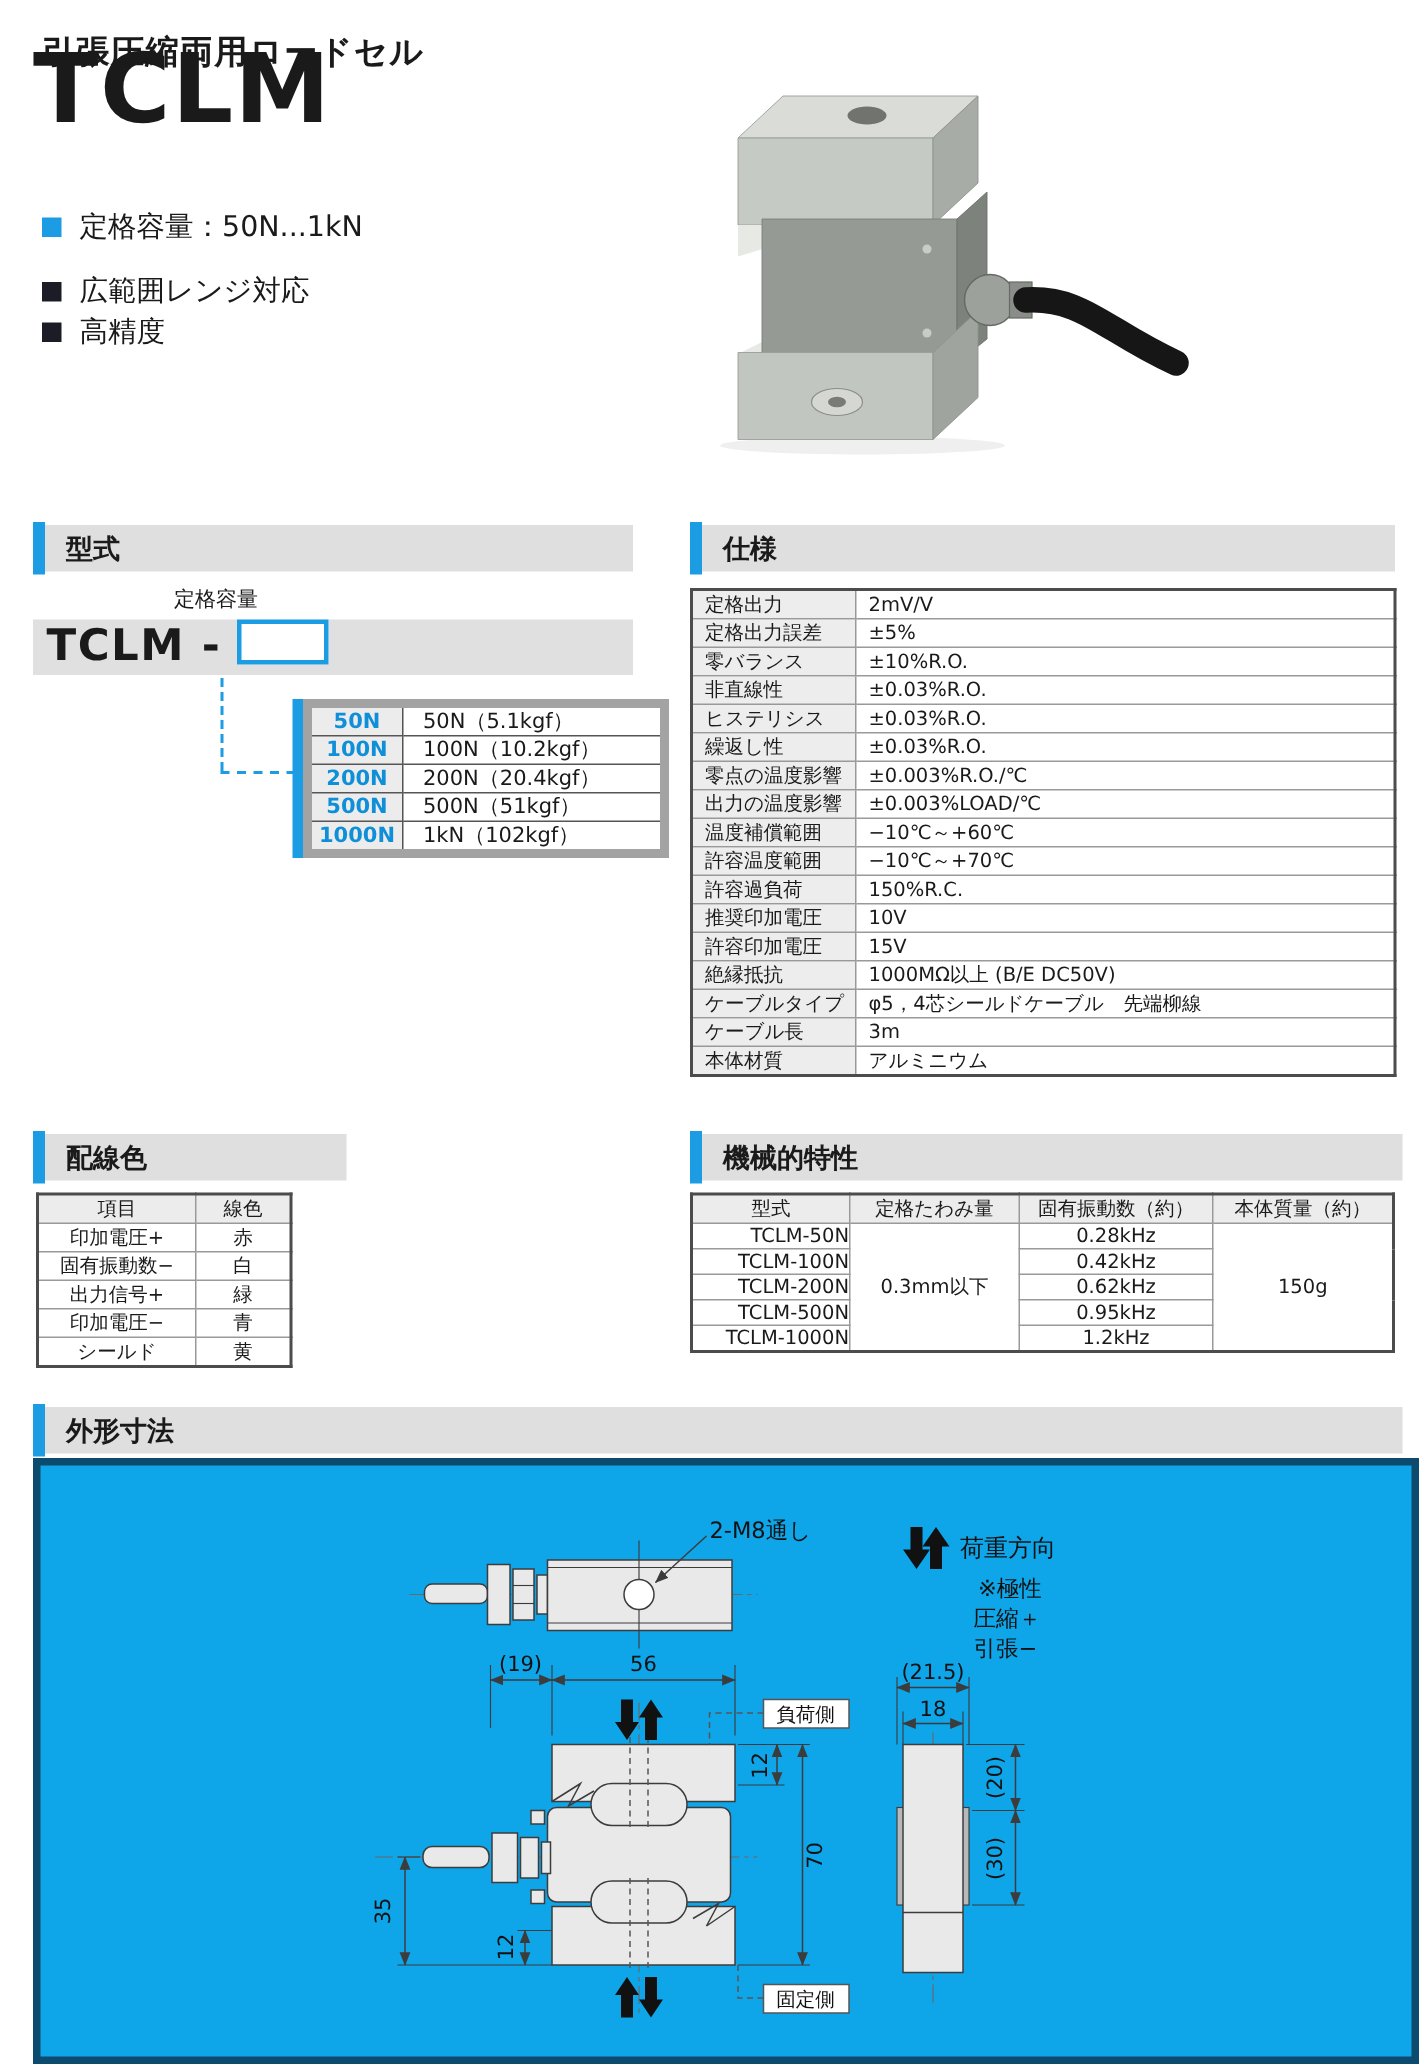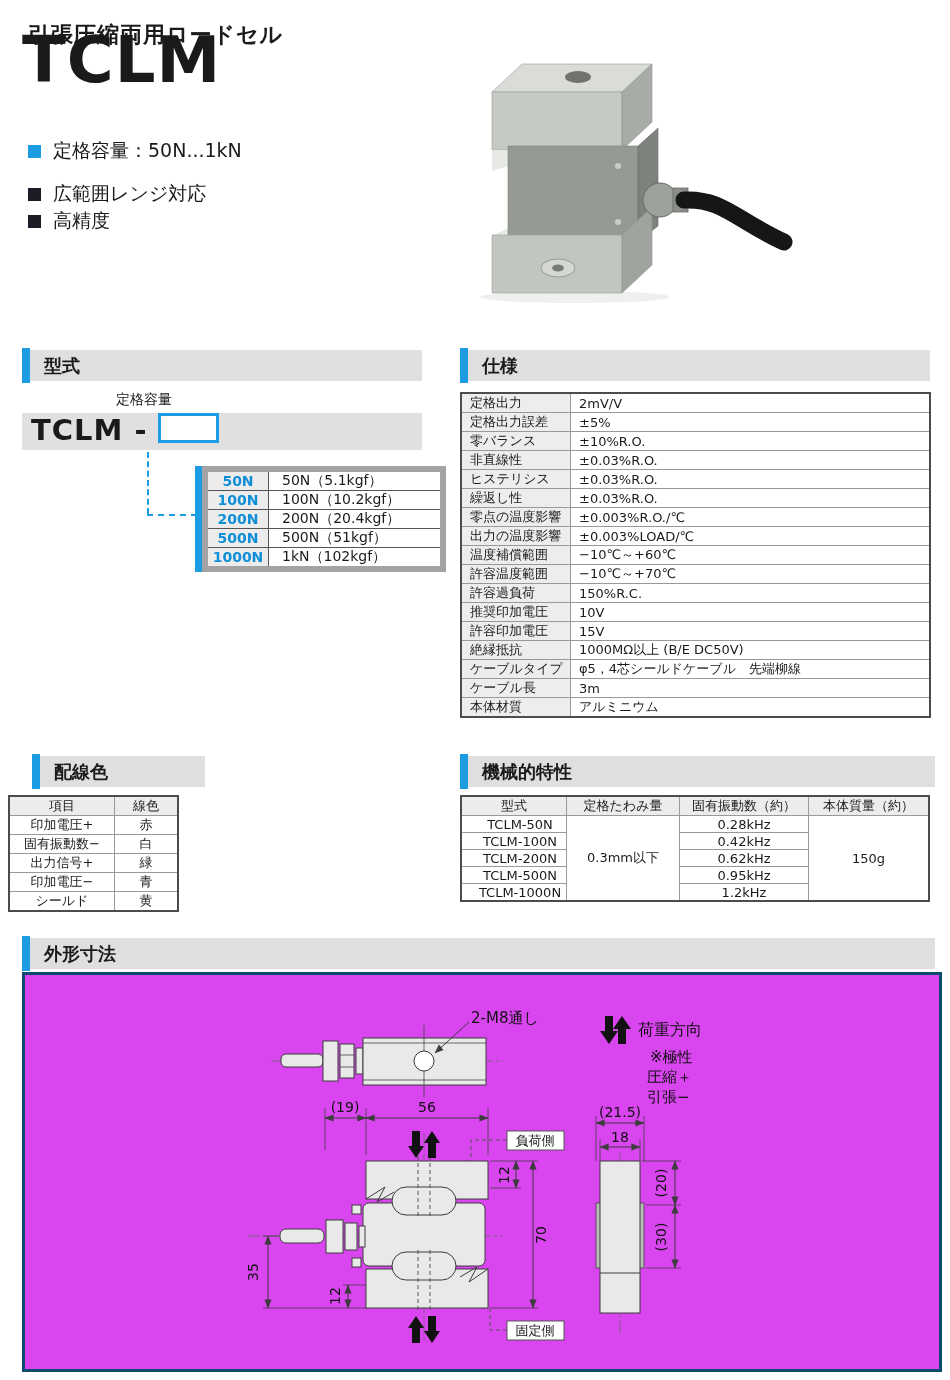--- a/index.html
+++ b/index.html
@@ -14,21 +14,21 @@
   .sq{width:13px;height:13px;display:inline-block;flex:0 0 13px}
   .sq.blue{background:#1b9ce3}.sq.dark{background:#1c1c26}
   .photo{position:absolute;left:430px;top:30px;width:370px;height:275px}
 
   
   .sec-h{position:absolute;height:31px;background:#dfdfdf;display:flex;align-items:center;
          padding-left:22px;box-sizing:border-box;font-size:18px;font-weight:bold}
   .sec-h::before{content:"";position:absolute;left:0;top:-2px;bottom:-2px;width:8px;background:#1b9ce3}
   #h-model{left:22px;top:350px;width:400px}
   #h-spec{left:460px;top:350px;width:470px}
-  #h-wiring{left:32px;top:756px;width:173px}
+  #h-wiring{left:22px;top:756px;width:209px}
   #h-mech{left:460px;top:756px;width:475px}
   #h-dims{left:22px;top:938px;width:913px}
 
   
   .cap-label{position:absolute;left:116px;top:391px;font-size:14px}
   .model-band{position:absolute;left:22px;top:413px;width:400px;height:37px;background:#e0e0e0;
               display:flex;align-items:flex-start;box-sizing:border-box}
   .model-prefix{font-size:29px;font-weight:800;margin-left:9px;letter-spacing:1px}
   .model-box{width:55px;height:24px;background:#fff;border:3px solid #1b9ce3;margin-left:10px}
   .conn-v{position:absolute;left:147px;top:452px;height:62px;border-left:2px dashed #1b9ce3}
@@ -40,36 +40,36 @@
   .cap td.code{width:60px;background:#ececec;color:#0f8fd8;font-weight:bold;text-align:center}
   .cap td.val{width:158px;padding-left:13px;background:#fff}
 
   
   .spec-wrap{position:absolute;left:460px;top:392px}
   table.spec{border-collapse:collapse;font-size:13px;border:2px solid #4c4c4c;width:471px;table-layout:fixed}
   .spec td{border:1px solid #999;height:16px;padding:0 8px;overflow:hidden;white-space:nowrap}
   .spec td.lbl{width:92px;background:#ededed}
 
   
-  .wiring-wrap{position:absolute;left:8px;top:795px}
+  .wiring-wrap{position:absolute;left:24px;top:795px}
   table.wt{border-collapse:collapse;font-size:13px;border:2px solid #4c4c4c;text-align:center}
   .wt th,.wt td{border:1px solid #999;height:16px;padding:0;font-weight:normal}
   .wt .c1{width:104px}.wt .c2{width:62px}
   .wt th{background:#ececec}
 
   
   .mech-wrap{position:absolute;left:460px;top:795px}
   table.mt{border-collapse:collapse;font-size:13px;border:2px solid #4c4c4c;text-align:center;table-layout:fixed}
   .mt th,.mt td{border:1px solid #999;height:16px;padding:0;font-weight:normal}
   .mt th{background:#ececec}
   .mt .w1{width:104px}.mt .w2{width:112px}.mt .w3{width:128px}.mt .w4{width:119px}
-  .mt td.mdl{text-align:center;padding-left:12px}
-
-  
-  .draw-box{position:absolute;left:22px;top:972px;width:914px;height:394px;border:3px solid #0c4a6e;background:#d946ef}
+  .mt td.mdl{text-align:right;padding-left:12px}
+
+  
+  .draw-box{position:absolute;left:22px;top:972px;width:914px;height:394px;border:5px solid #0c4a6e;background:#0ea5e9}
   .draw-box svg{display:block}
   .dsvg .fg{fill:#e9e9e9;stroke:#3c3c3c;stroke-width:1}
   .dsvg .tab{fill:#b8b8b8;stroke:#3c3c3c;stroke-width:0.75}
   .dsvg .s1{stroke:#3c3c3c;stroke-width:1;fill:none}
   .dsvg .hair{stroke:#3c3c3c;stroke-width:0.75;fill:none}
   .dsvg .cl{stroke:#6a6a6a;stroke-width:0.8;stroke-dasharray:12 3 3 3;fill:none}
   .dsvg .dsh{stroke:#555;stroke-width:1;stroke-dasharray:4 3;fill:none}
   .dsvg .dim{stroke:#3c3c3c;stroke-width:1;fill:none}
   .dsvg .arr{fill:#111;stroke:none}
   .dsvg text{font-family:"DejaVu Sans","Liberation Sans",sans-serif;fill:#111}

